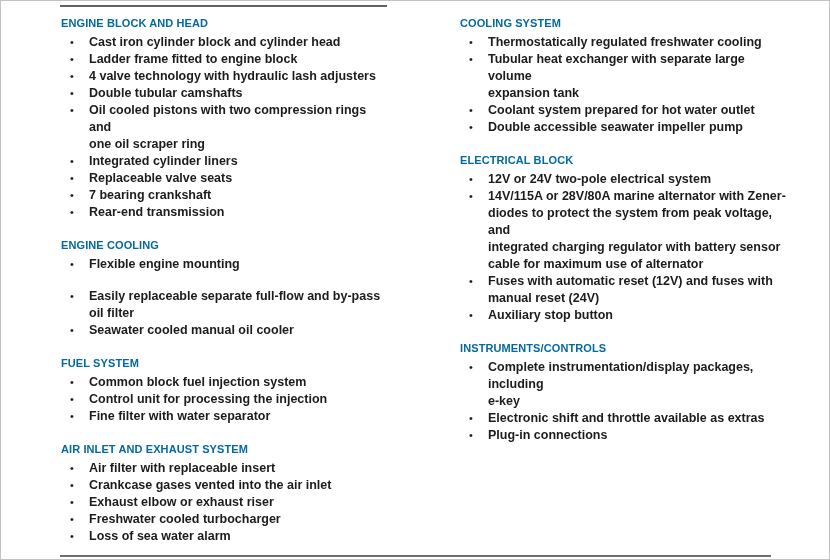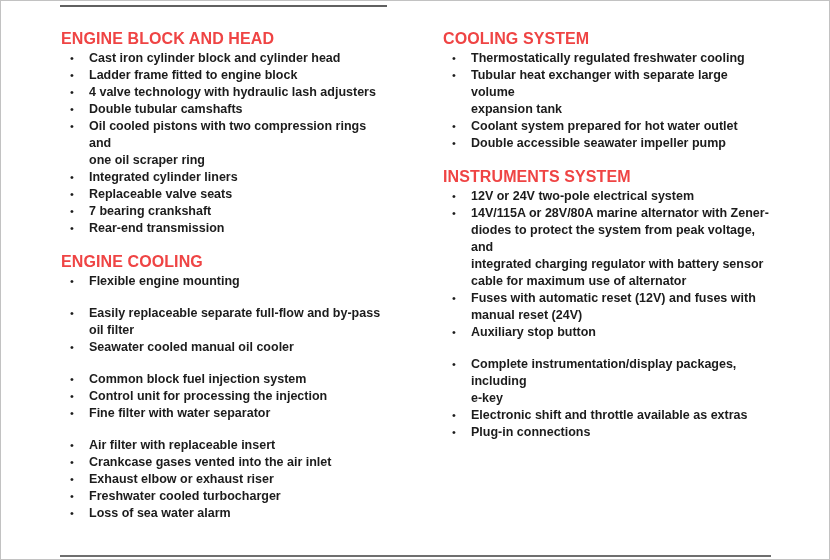--- a/index.html
+++ b/index.html
@@ -37,32 +37,32 @@
   }
   .column {
     position: absolute;
     top: 13px;
   }
   #col-left {
     left: 60px;
     width: 325px;
   }
   #col-right {
-    left: 442px;
+    left: 459px;
     width: 332px;
   }
   .section + .section {
     margin-top: 15px;
   }
   .section h2 {
-    margin: 16px 0 2px 0;
-    font-size: 16px;
+    margin: 0 0 2px 0;
+    font-size: 11px;
     line-height: 18px;
     font-weight: bold;
-    color: #ef4444;
+    color: #0369a1;
     letter-spacing: 0.1px;
   }
   .section ul {
     margin: 0;
     padding: 0;
     list-style: none;
   }
   .section li {
     display: flex;
     align-items: flex-start;
@@ -148,36 +148,38 @@
             <span class="item-text">Easily replaceable separate full-flow and by-pass
 oil filter</span>
           </li>
           <li>
             <span class="bullet">•</span>
             <span class="item-text">Seawater cooled manual oil cooler</span>
           </li>
         </ul>
       </div>
       <div class="section">
+        <h2>FUEL SYSTEM</h2>
         <ul>
           <li>
             <span class="bullet">•</span>
             <span class="item-text">Common block fuel injection system</span>
           </li>
           <li>
             <span class="bullet">•</span>
             <span class="item-text">Control unit for processing the injection</span>
           </li>
           <li>
             <span class="bullet">•</span>
             <span class="item-text">Fine filter with water separator</span>
           </li>
         </ul>
       </div>
       <div class="section">
+        <h2>AIR INLET AND EXHAUST SYSTEM</h2>
         <ul>
           <li>
             <span class="bullet">•</span>
             <span class="item-text">Air filter with replaceable insert</span>
           </li>
           <li>
             <span class="bullet">•</span>
             <span class="item-text">Crankcase gases vented into the air inlet</span>
           </li>
           <li>
@@ -212,21 +214,21 @@
             <span class="bullet">•</span>
             <span class="item-text">Coolant system prepared for hot water outlet</span>
           </li>
           <li>
             <span class="bullet">•</span>
             <span class="item-text">Double accessible seawater impeller pump</span>
           </li>
         </ul>
       </div>
       <div class="section">
-        <h2>INSTRUMENTS SYSTEM</h2>
+        <h2>ELECTRICAL BLOCK</h2>
         <ul>
           <li>
             <span class="bullet">•</span>
             <span class="item-text">12V or 24V two-pole electrical system</span>
           </li>
           <li>
             <span class="bullet">•</span>
             <span class="item-text">14V/115A or 28V/80A marine alternator with Zener-
 diodes to protect the system from peak voltage, and
 integrated charging regulator with battery sensor
@@ -237,20 +239,21 @@
             <span class="item-text">Fuses with automatic reset (12V) and fuses with
 manual reset (24V)</span>
           </li>
           <li>
             <span class="bullet">•</span>
             <span class="item-text">Auxiliary stop button</span>
           </li>
         </ul>
       </div>
       <div class="section">
+        <h2>INSTRUMENTS/CONTROLS</h2>
         <ul>
           <li>
             <span class="bullet">•</span>
             <span class="item-text">Complete instrumentation/display packages, including
 e-key</span>
           </li>
           <li>
             <span class="bullet">•</span>
             <span class="item-text">Electronic shift and throttle available as extras</span>
           </li>

